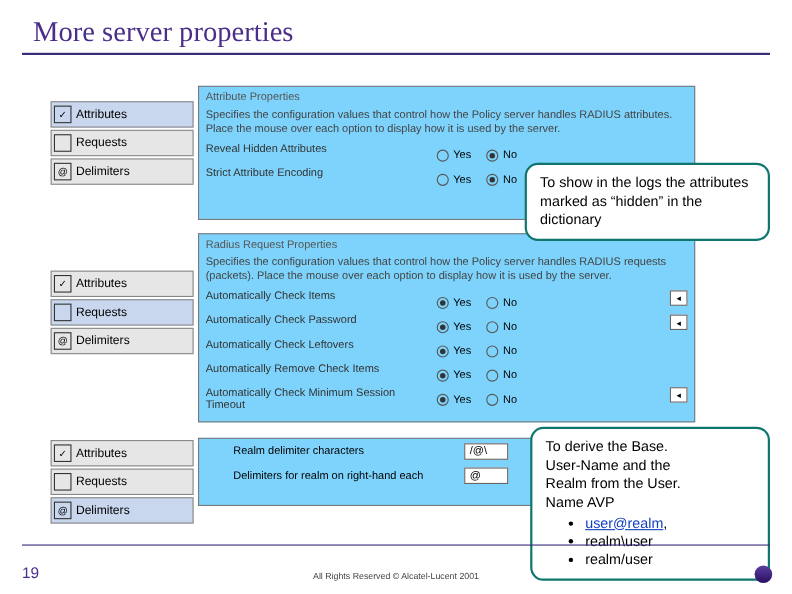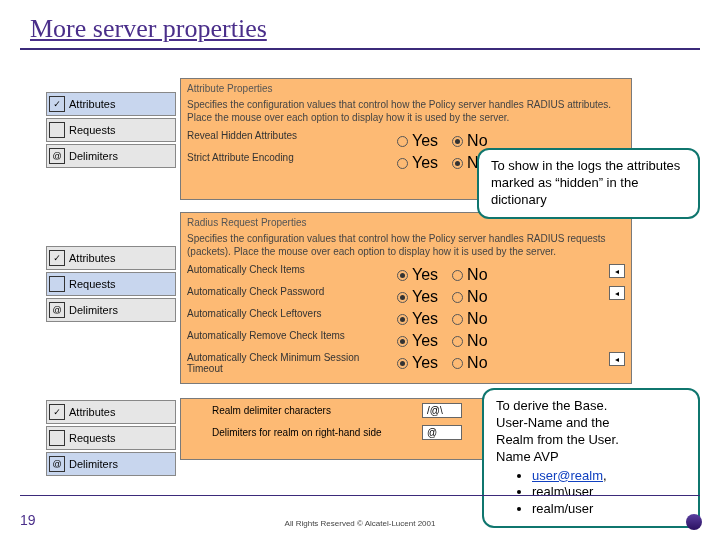--- a/index.html
+++ b/index.html
@@ -1,41 +1,41 @@
 <!DOCTYPE html>
 <html><head>
 <meta charset="utf-8">
 <style>
   html,body{margin:0;padding:0;font-family:Arial,Helvetica,sans-serif;font-size:12px;color:#000;}
   .slide{width:720px;height:540px;position:relative;background:#fff;overflow:hidden;}
   
-  .title{font-family:"Comic Sans MS","Comic Sans",cursive;font-size:26px;color:#4a2e8a;padding:14px 0 4px 30px;text-decoration:underline;}
+  .title{font-family:"Comic Sans MS","Comic Sans",cursive;font-size:26px;color:#4a2e8a;padding:14px 0 4px 30px;}
   hr.top{margin:0 20px;border:none;border-top:2px solid #3b2a7a;}
   hr.bot{position:absolute;left:20px;right:20px;bottom:38px;border:none;border-top:1px solid #3b2a7a;}
   .pagenum{position:absolute;left:20px;bottom:12px;color:#4a2e8a;font-size:14px;}
   .copyright{position:absolute;left:0;right:0;bottom:12px;text-align:center;font-size:8px;color:#444;}
   .logo{position:absolute;right:18px;bottom:10px;width:16px;height:16px;border-radius:50%;background:linear-gradient(#5a3fa0,#2a1060);}
   
   .navcol{position:absolute;width:130px;}
   .nav1{left:46px;top:92px;}
   .nav2{left:46px;top:246px;}
   .nav3{left:46px;top:400px;}
   .navtab{display:flex;align-items:center;height:22px;border:1px solid #888;background:#e6e6e6;margin-bottom:2px;padding:0 6px 0 2px;font-size:11px;}
   .navtab.sel{background:#c8d6ee;}
   .navicon{width:14px;height:14px;border:1px solid #333;margin-right:4px;display:flex;align-items:center;justify-content:center;font-size:9px;}
   
-  .panel{position:absolute;left:180px;width:450px;border:1px solid #7a7a7a;background:#fdba74;font-size:10px;}
+  .panel{position:absolute;left:180px;width:450px;border:1px solid #7a7a7a;background:#7dd3fc;font-size:10px;}
   .panel .hdr{font-size:10px;color:#555;padding:4px 6px;}
   .panel .desc{font-size:10px;color:#444;padding:0 6px 6px 6px;line-height:1.3;}
   .optrow{display:flex;height:22px;padding:0 6px;}
   .optrow .lbl{flex:0 0 210px;font-size:10px;color:#333;}
   .radiogrp{display:flex;align-items:center;gap:4px;}
   .radio{width:9px;height:9px;border:1px solid #555;border-radius:50%;display:inline-flex;align-items:center;justify-content:center;}
   .radio.on::after{content:"";width:5px;height:5px;border-radius:50%;background:#333;}
-  .rlabel{font-size:16px;margin-right:10px;}
+  .rlabel{font-size:10px;margin-right:10px;}
   .helpbtn{margin-left:auto;width:14px;height:12px;border:1px solid #666;background:#fff;font-size:8px;display:flex;align-items:center;justify-content:center;}
   
   .delrow{display:flex;align-items:center;height:22px;padding:0 6px;margin-left:25px;}
   .delrow .lbl{flex:0 0 210px;font-size:10px;}
   .txtin{border:1px solid #666;background:#fff;padding:1px 4px;font-size:10px;min-width:30px;}
   
   .callout{position:absolute;background:#fff;border:2px solid #0f766e;border-radius:12px;padding:8px 12px;font-size:13px;line-height:1.3;color:#000;}
   .co1{right:20px;top:148px;width:195px;}
   .co2{right:20px;top:388px;width:190px;}
   .co2 ul{margin:2px 0 0 14px;padding:0;}
@@ -173,21 +173,21 @@
         </div>
       </div>
   </div>
 
   <div id="panel3" class="panel">
     <div class="delrow">
       <span class="lbl">Realm delimiter characters</span>
       <span class="txtin">/@\</span>
     </div>
     <div class="delrow">
-      <span class="lbl">Delimiters for realm on right-hand side</span>
+      <span class="lbl">Delimiters for realm on right-hand each</span>
       <span class="txtin">@</span>
     </div>
   </div>
 
   <div class="callout co1">To show in the logs the attributes marked as “hidden” in the dictionary</div>
   <div class="callout co2">
     <span>To derive the Base.</span><br>
     <span>User-Name and the</span><br>
     <span>Realm from the User.</span><br>
     <span>Name AVP</span>

